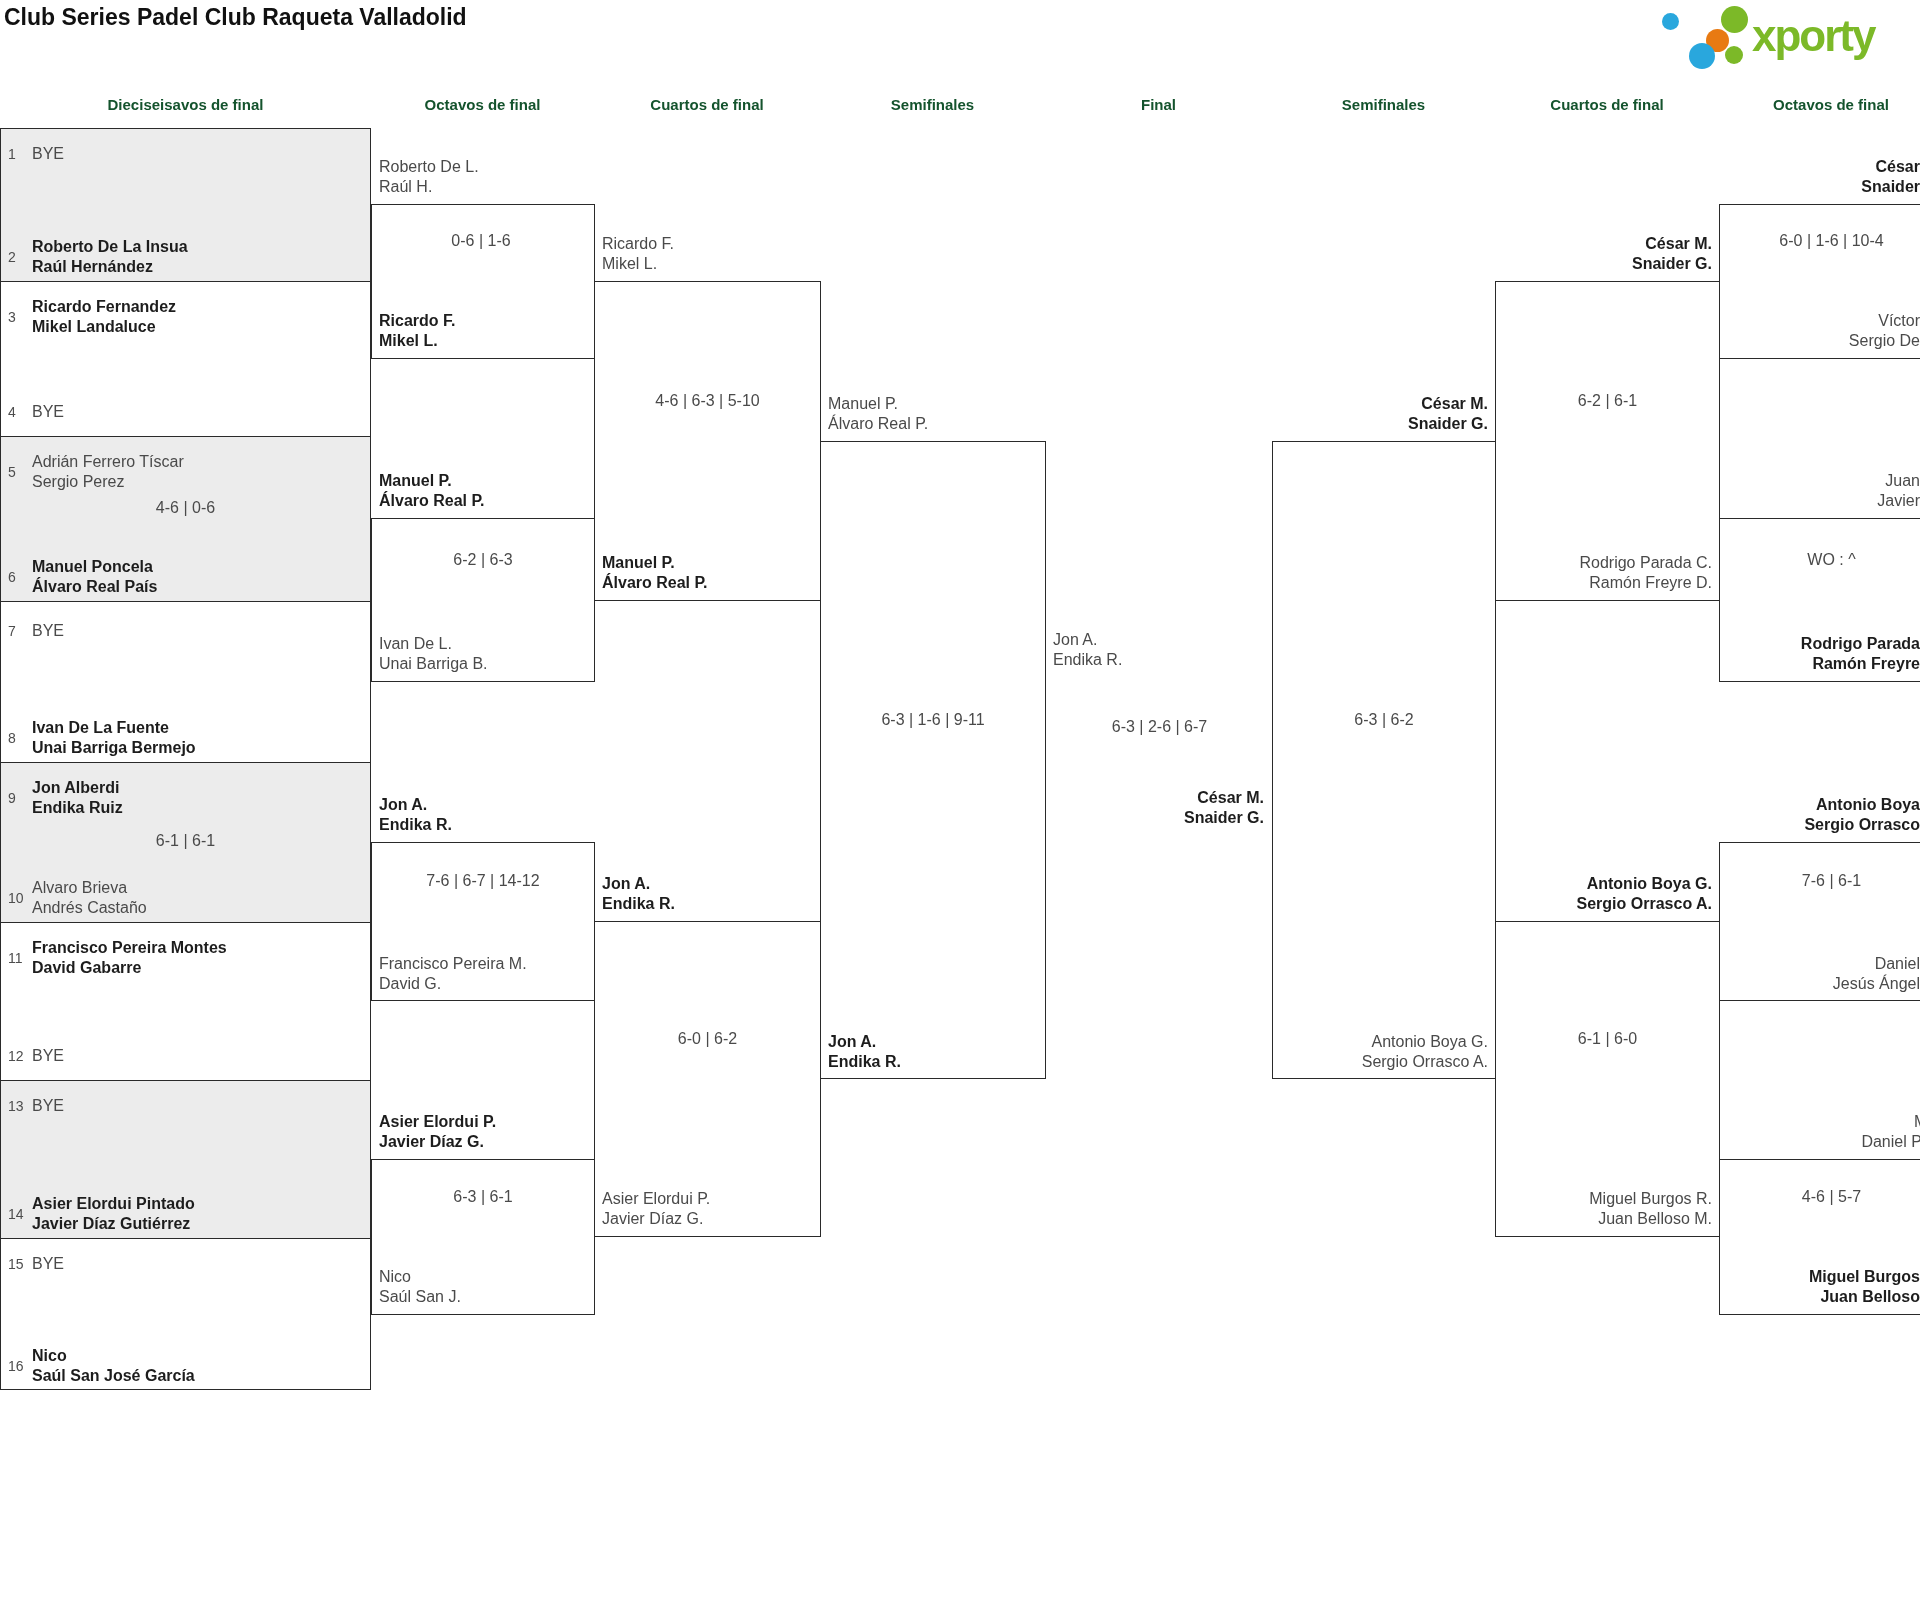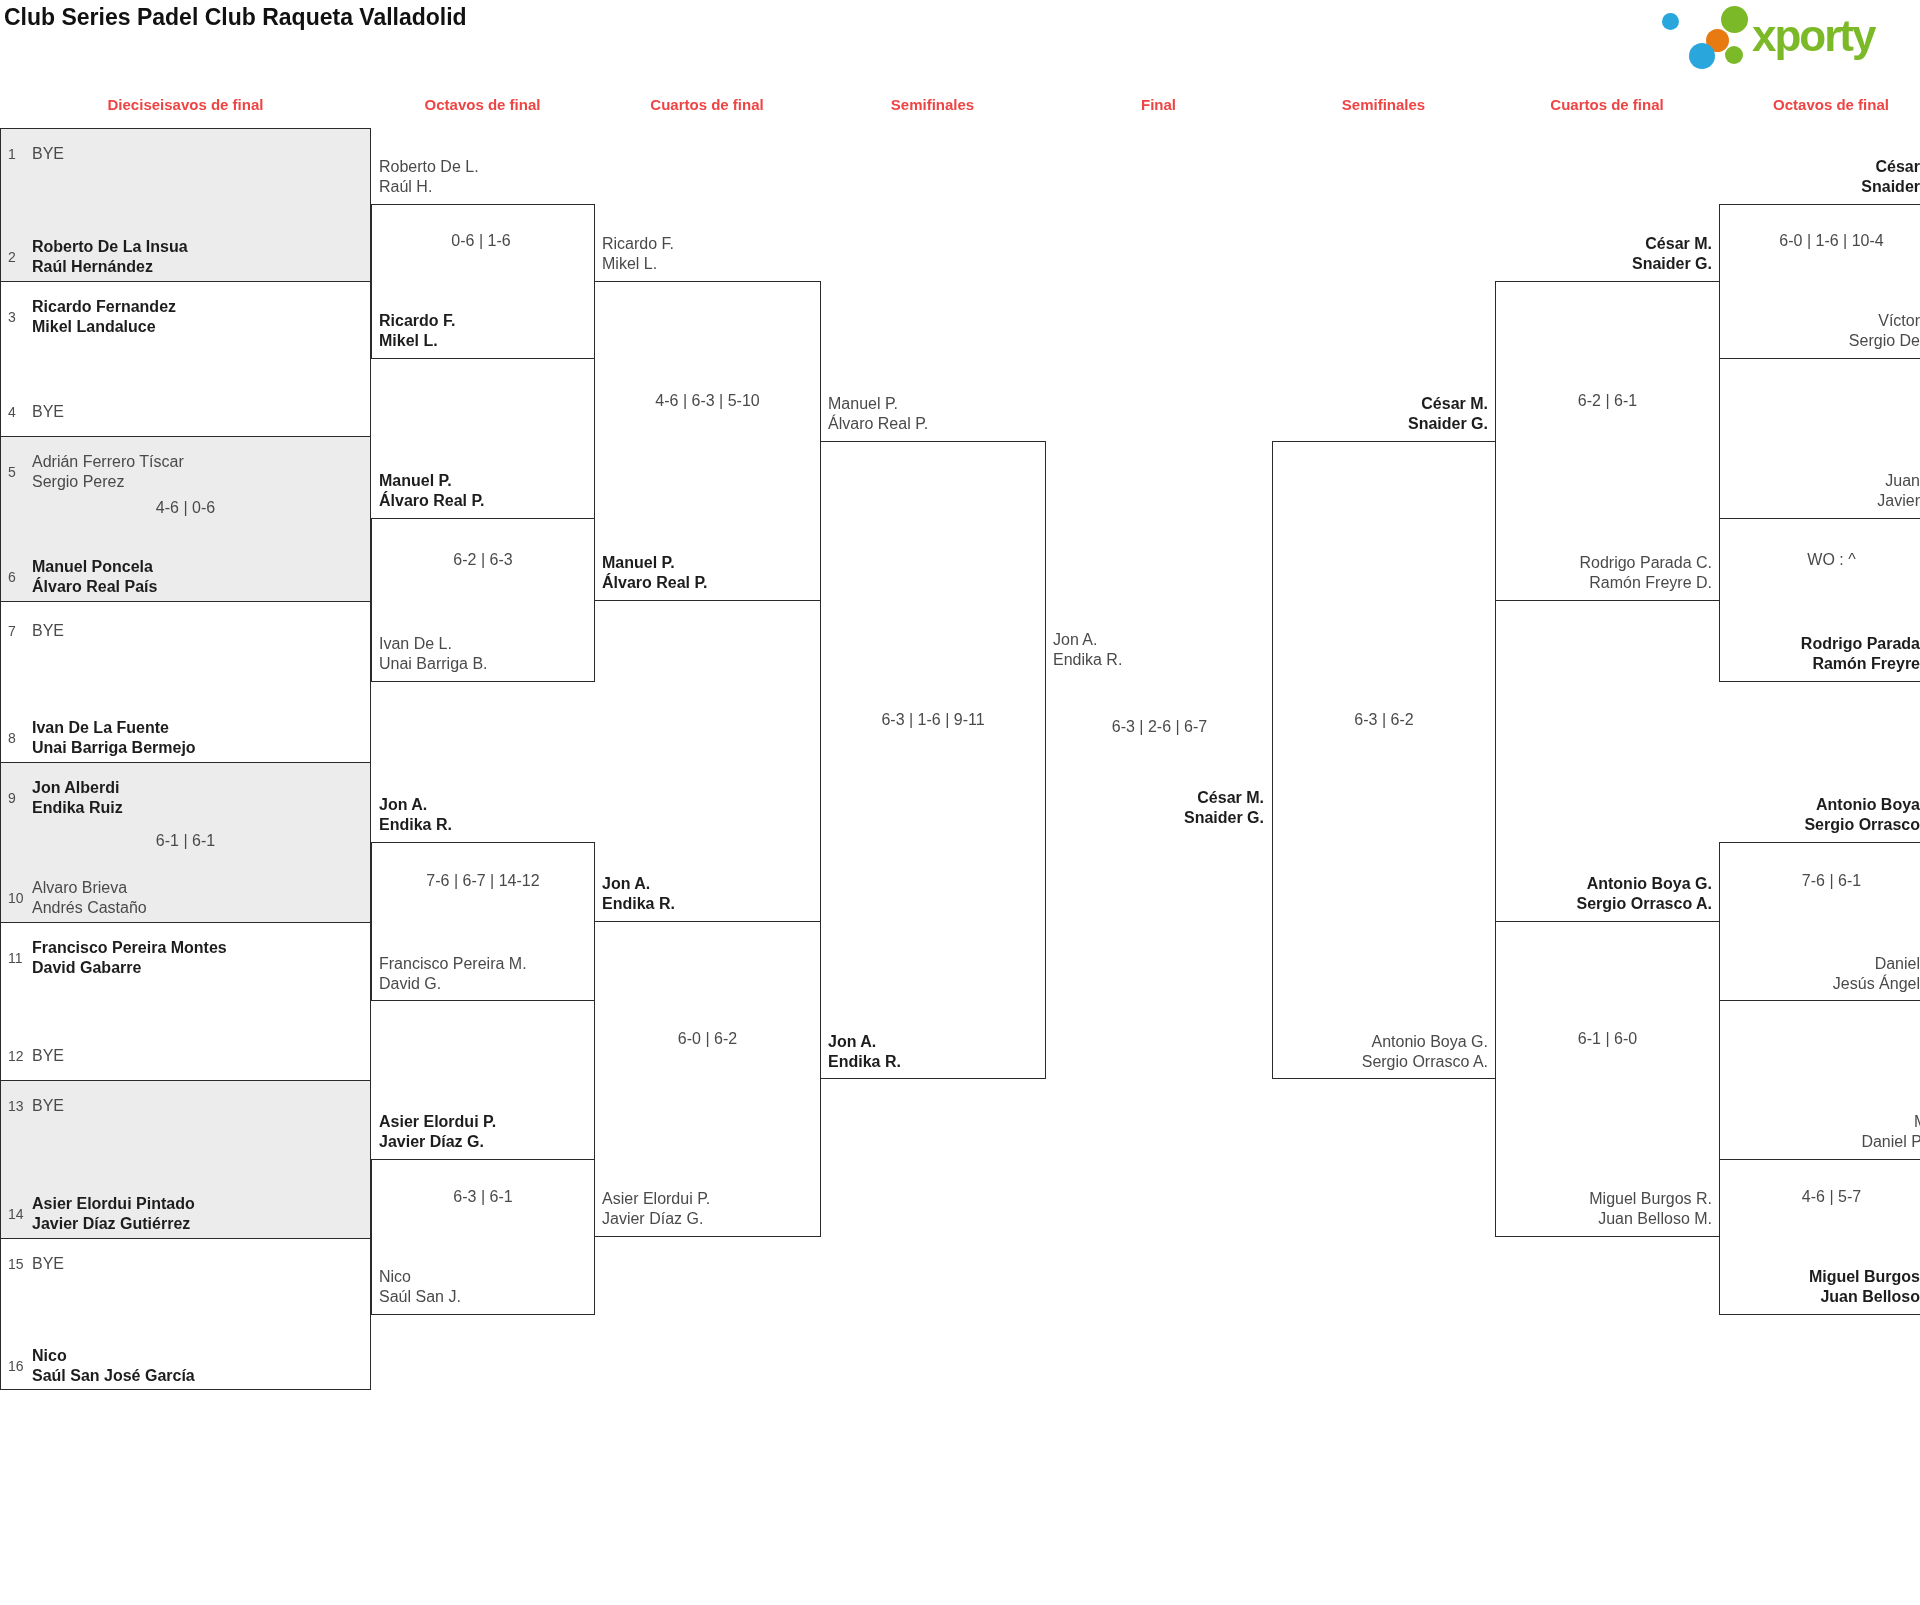--- a/index.html
+++ b/index.html
@@ -1,19 +1,19 @@
 <!DOCTYPE html>
 <html><head>
 <meta charset="utf-8">
 <style>
   html,body{margin:0;padding:0;background:#fff;}
   .stage{position:relative;width:1920px;height:1605px;overflow:hidden;background:#fff;
          font-family:"Liberation Sans",sans-serif;color:#1d1d1d;}
   .title{position:absolute;left:4px;top:3px;font-size:23px;font-weight:bold;color:#111;line-height:28px;}
-  .hdr{position:absolute;top:96px;text-align:center;font-size:15px;font-weight:bold;color:#ef4444;}
+  .hdr{position:absolute;top:96px;text-align:center;font-size:15px;font-weight:bold;color:#14532d;}
   .box{position:absolute;border:1px solid #2a2a2a;box-sizing:border-box;background:transparent;}
   .box.g{background:#ececec;}
   .slot{position:absolute;display:flex;align-items:center;font-size:16px;line-height:20px;color:#4a4a4a;}
   .slot .num{width:24px;flex:none;font-size:14px;color:#4d4d4d;}
   .slot.b .names{font-weight:bold;color:#1d1d1d;}
   .ln{display:block;white-space:nowrap;}
   .lbl{position:absolute;font-size:16px;line-height:20px;color:#4a4a4a;white-space:nowrap;}
   .lbl.b{font-weight:bold;color:#1d1d1d;}
   .lbl.r{text-align:right;}
   .score{position:absolute;font-size:16px;color:#4a4a4a;text-align:center;white-space:nowrap;}

